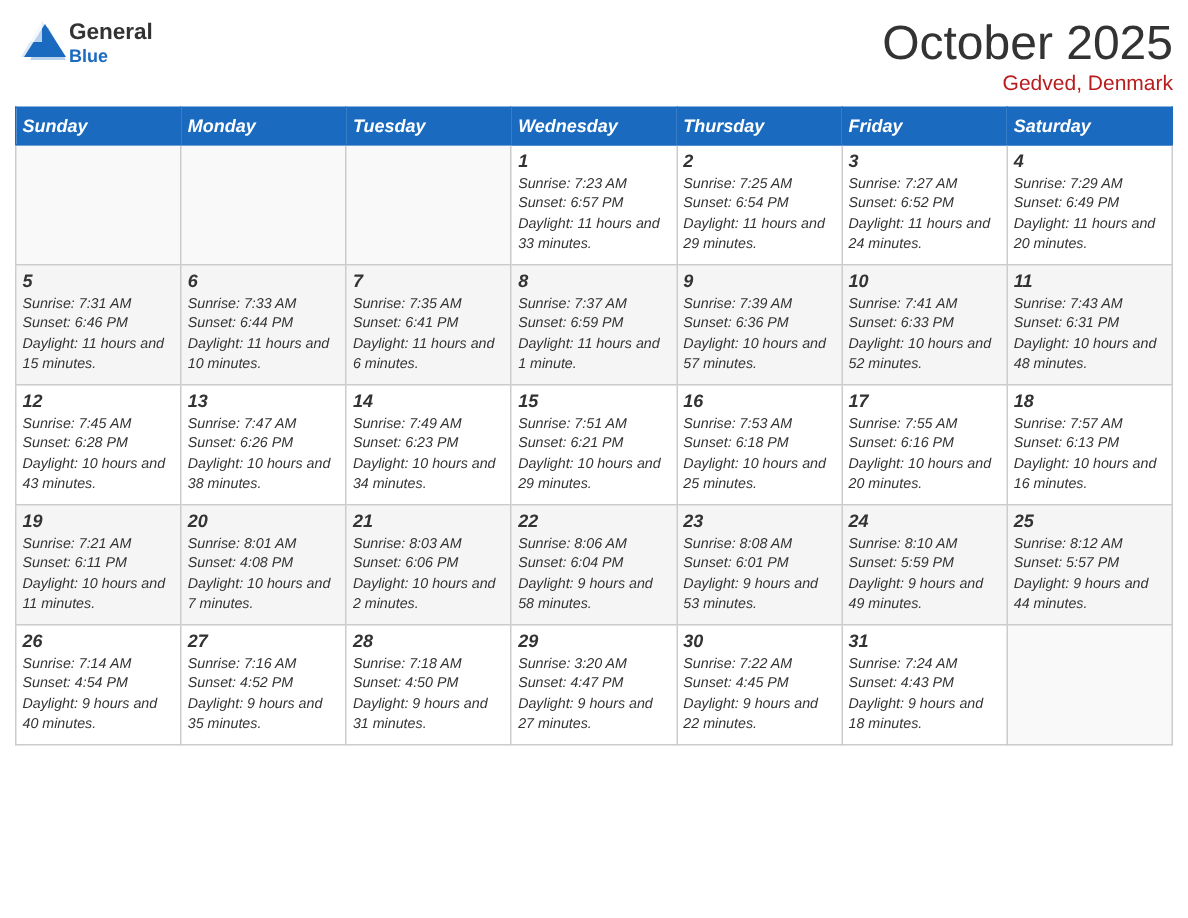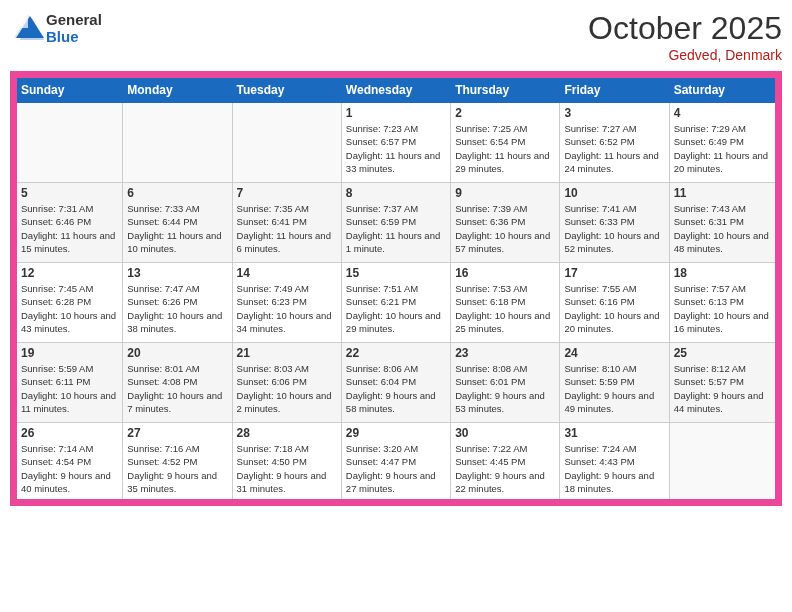--- a/index.html
+++ b/index.html
@@ -34,24 +34,25 @@
       font-size: 32px;
       color: #333;
       font-weight: normal;
     }
     .location {
       font-size: 14px;
       color: #b91c1c;
     }
     .calendar {
       flex: 1;
-      border: 7px solid #ec4899;
+      border: 1px solid #ec4899;
       border-collapse: collapse;
       width: 100%;
       table-layout: fixed;
+      font-style: italic;
     }
     .calendar th {
       background: #1a6bbf;
       color: #fff;
       padding: 5px 4px;
       font-size: 12px;
       font-weight: bold;
       border: 1px solid #1a6bbf;
       text-align: left;
     }
@@ -95,21 +96,21 @@
     <div class="logo">
       <svg width="36" height="36" viewBox="0 0 36 36">
         <rect x="0" y="0" width="36" height="36" fill="white"></rect>
         <polygon points="18,4 32,28 4,28" fill="#1a6bbf" opacity="0.15"></polygon>
         <polygon points="22,8 34,30 10,30" fill="#1a6bbf" opacity="0.3"></polygon>
         <polygon points="20,6 34,28 6,28" fill="#1a6bbf"></polygon>
         <rect x="0" y="0" width="18" height="18" fill="white" opacity="0.7"></rect>
       </svg>
       <div>
         <div style="font-size:15px;font-weight:bold;color:#333;">General</div>
-        <div style="font-size:15px;font-weight:bold;color:#1a6bbf;">Blue</div>
+        <div style="font-size:12px;font-weight:bold;color:#1a6bbf;">Blue</div>
       </div>
     </div>
     <div class="title-section">
       <div class="month-title">October 2025</div>
       <div class="location">Gedved, Denmark</div>
     </div>
   </div>
 
   <table class="calendar">
     <thead>
@@ -255,21 +256,21 @@
             <span class="day-number">18</span>
             <div class="day-info">Sunrise: 7:57 AM
 Sunset: 6:13 PM
 Daylight: 10 hours
 and 16 minutes.</div>
           </td>
         </tr>
         <tr>
           <td>
             <span class="day-number">19</span>
-            <div class="day-info">Sunrise: 5:59 AM
+            <div class="day-info">Sunrise: 7:21 AM
 Sunset: 6:11 PM
 Daylight: 10 hours
 and 11 minutes.</div>
           </td>
           <td>
             <span class="day-number">20</span>
             <div class="day-info">Sunrise: 8:01 AM
 Sunset: 4:08 PM
 Daylight: 10 hours
 and 7 minutes.</div>

